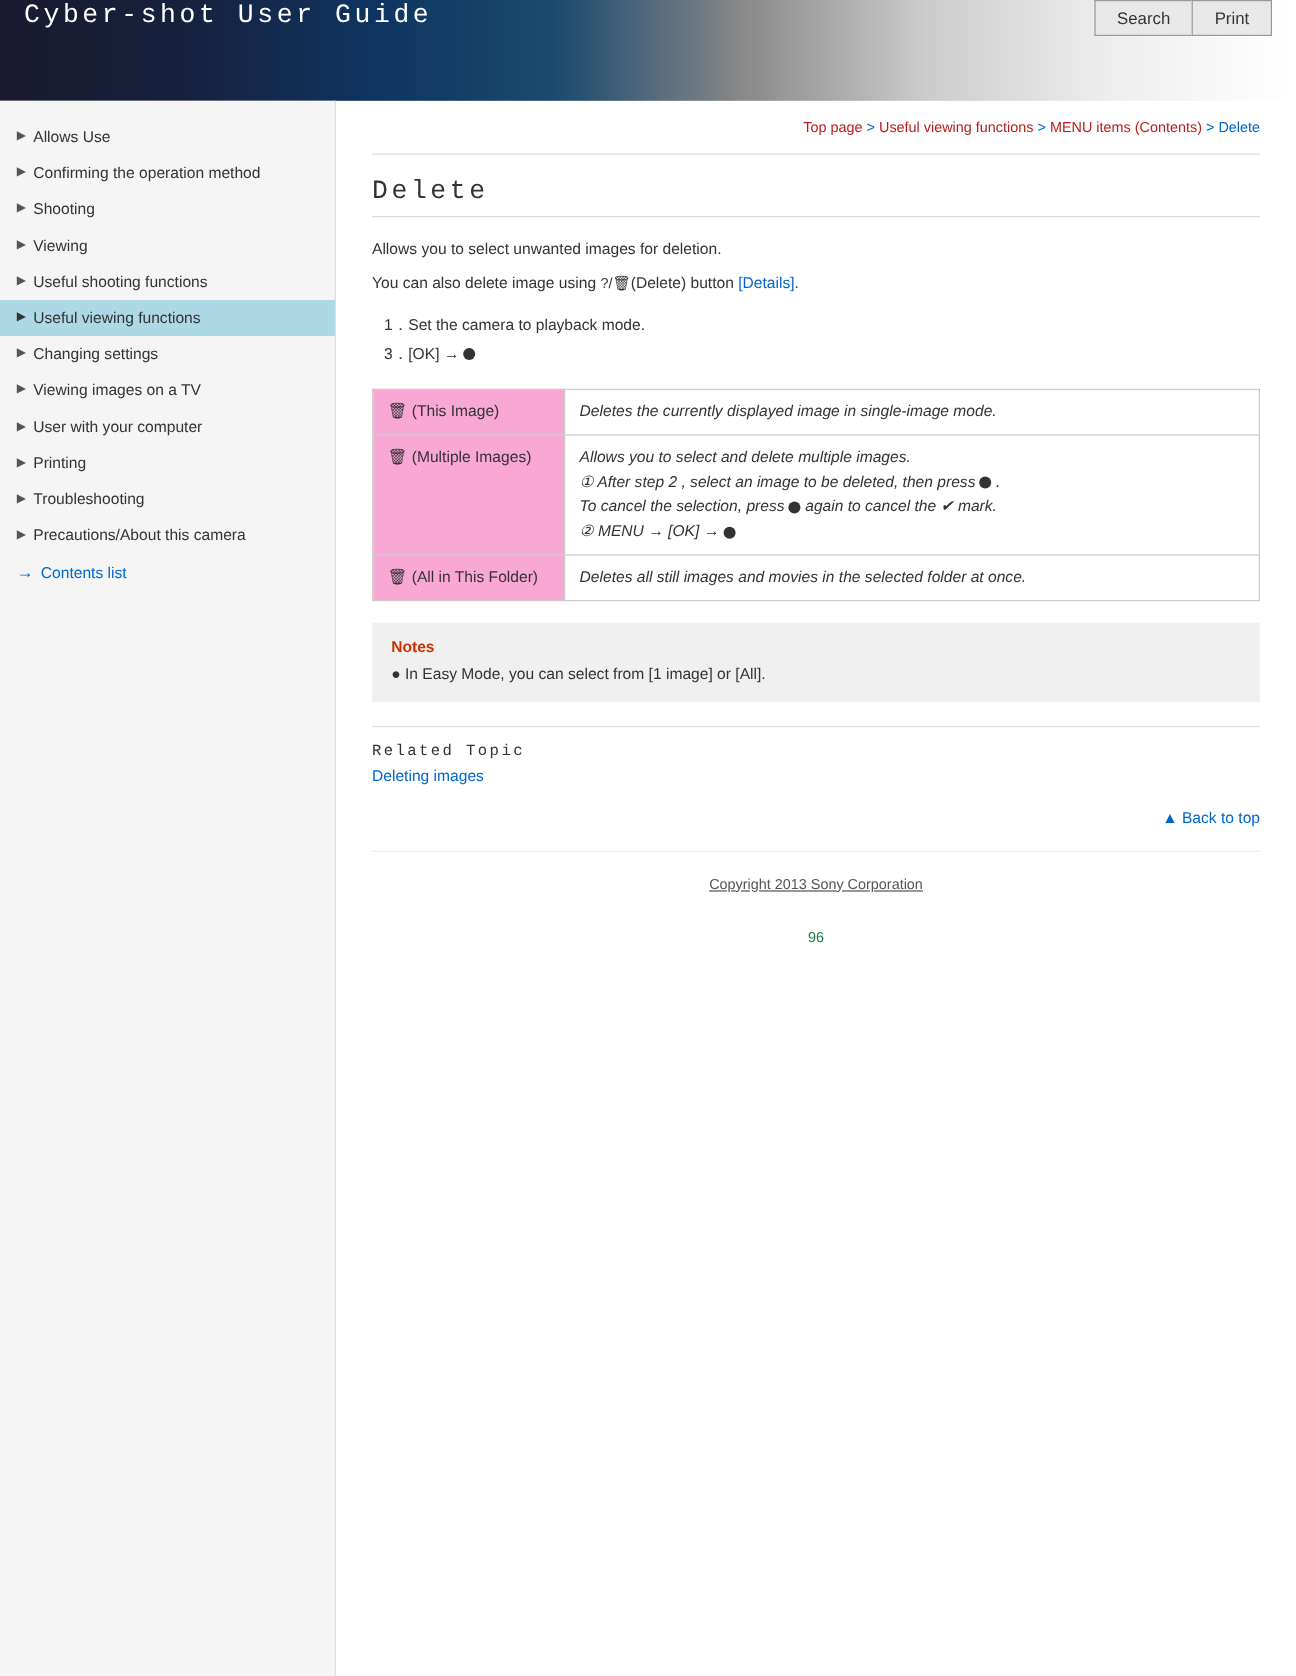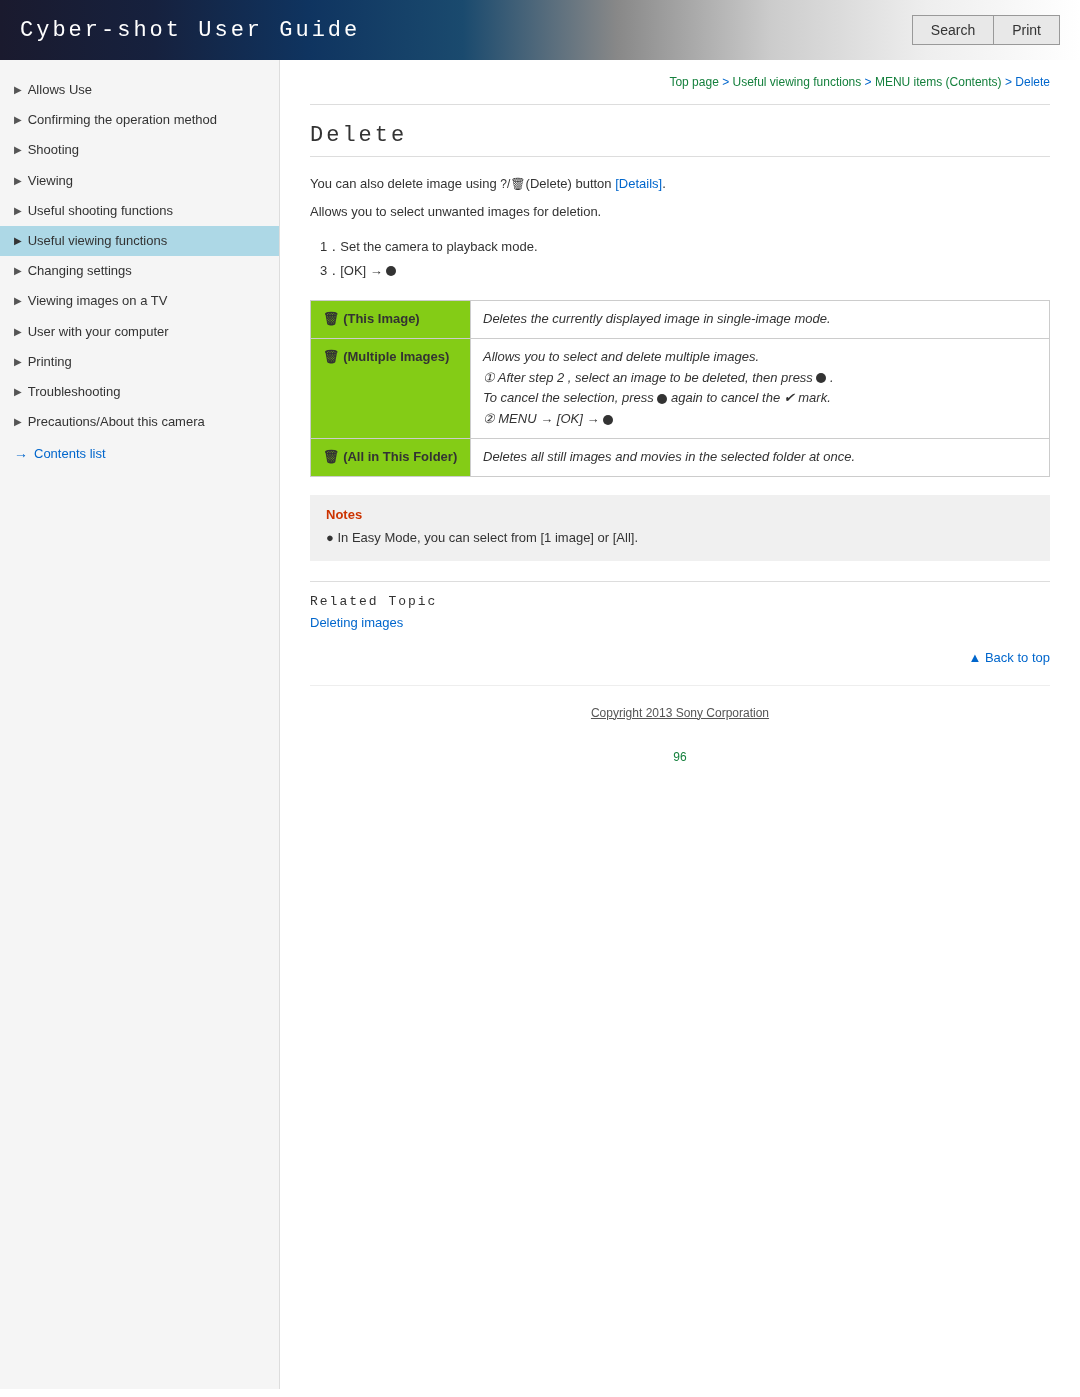--- a/index.html
+++ b/index.html
@@ -8,23 +8,23 @@
       font-size: 13px;
       background: #fff;
       color: #333;
       width: 1080px;
       min-height: 1397px;
     }
 
     
     .header {
       background: linear-gradient(to right, #1a1a2e, #16213e, #0f3460, #1a4a6e, #888, #ccc, #eee, #fff);
-      height: 60px;
+      height: 84px;
       display: flex;
-      align-items: center;
+      align-items: flex-start;
       justify-content: space-between;
       padding: 0 20px;
     }
     .header-title {
       color: #fff;
       font-size: 22px;
       letter-spacing: 3px;
       font-family: 'Courier New', monospace;
       font-weight: normal;
     }
@@ -107,21 +107,21 @@
     
     .breadcrumb {
       text-align: right;
       font-size: 12px;
       color: #0066cc;
       padding: 5px 0 15px 0;
       border-bottom: 1px solid #ddd;
       margin-bottom: 18px;
     }
     .breadcrumb a {
-      color: #15803d;
+      color: #b91c1c;
       text-decoration: none;
     }
     .breadcrumb span {
       color: #0066cc;
     }
 
     
     .page-title {
       font-size: 22px;
       font-weight: normal;
@@ -164,22 +164,22 @@
       font-size: 13px;
     }
     .delete-table td {
       border: 1px solid #ccc;
       padding: 8px 12px;
       vertical-align: top;
       line-height: 1.6;
     }
     .delete-table .cell-label {
       width: 160px;
-      background: #84cc16;
-      font-weight: bold;
+      background: #f9a8d4;
+      font-weight: normal;
       white-space: nowrap;
     }
     .delete-table .cell-desc {
       background: #fff;
       font-style: italic;
     }
 
     
     .notes-section {
       background: #f0f0f0;
@@ -336,24 +336,24 @@
       <a>Useful viewing functions</a>
       <span> &gt; </span>
       <a>MENU items (Contents)</a>
       <span> &gt; </span>
       <span>Delete</span>
     </div>
 
     <div class="page-title">Delete</div>
 
     <p class="body-text">
-      <span>You can also delete image using </span><span style="font-size:12px;">?/🗑</span><span>(Delete) button </span><a style="color:#0066cc;">[Details]</a><span>.</span>
+      <span>Allows you to select unwanted images for deletion.</span>
     </p>
     <p class="body-text">
-      <span>Allows you to select unwanted images for deletion.</span>
+      <span>You can also delete image using </span><span style="font-size:12px;">?/🗑</span><span>(Delete) button </span><a style="color:#0066cc;">[Details]</a><span>.</span>
     </p>
 
     <div class="steps-section">
       <p class="step-item">1．Set the camera to playback mode.</p>
       <p class="step-item">3．[OK] <span>→</span> <span style="display:inline-block;width:10px;height:10px;background:#333;border-radius:50%;vertical-align:middle;"></span></p>
     </div>
 
     <table class="delete-table">
       <tbody>
         <tr>

